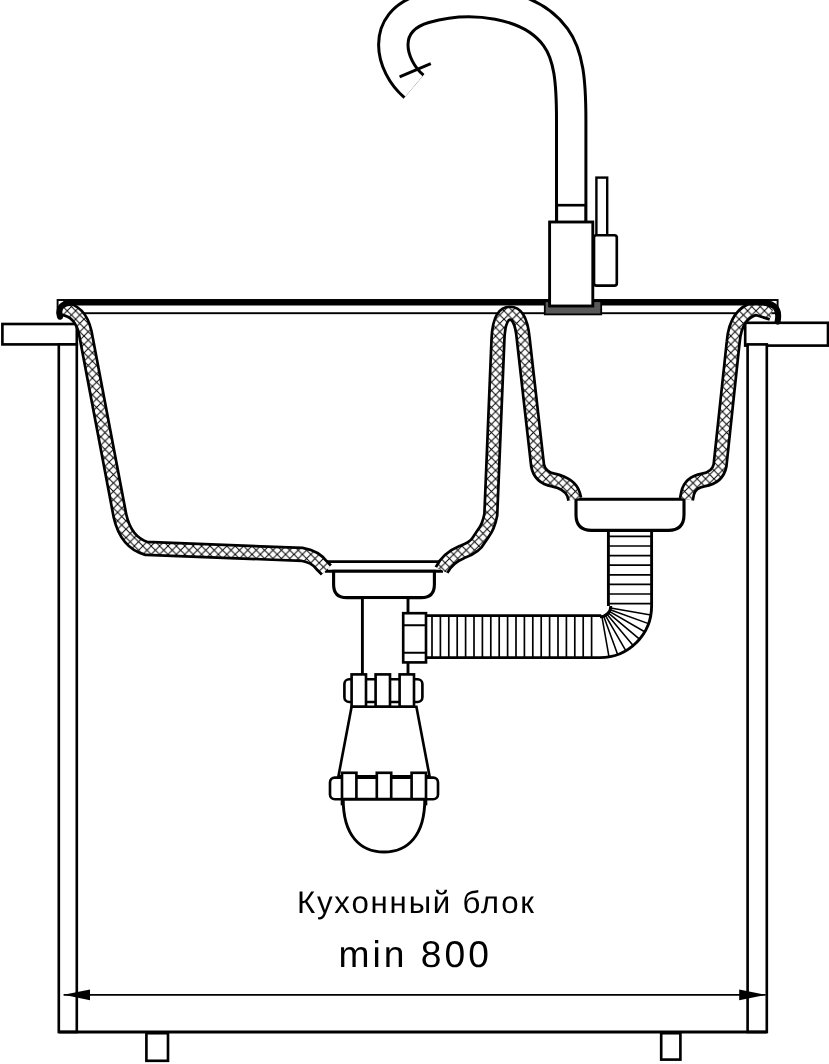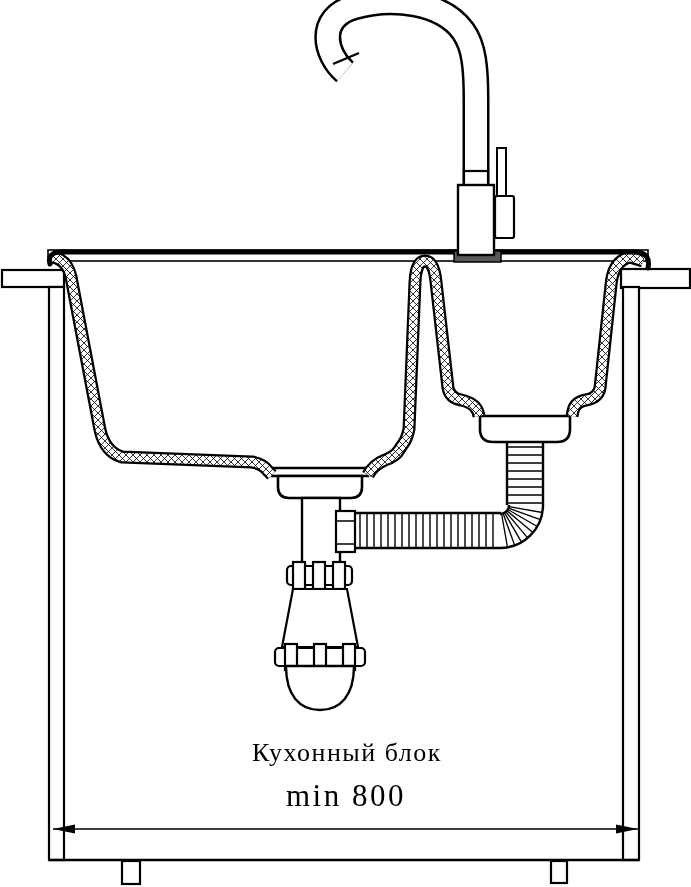--- a/index.html
+++ b/index.html
@@ -1,18 +1,18 @@
 <!DOCTYPE html>
 <html><head>
 <meta charset="utf-8">
 <style>
   html,body{margin:0;padding:0;background:#ffffff;}
   .stage{
     width:691px;height:887px;position:relative;background:#ffffff;
-    font-family:Liberation Serif, serif;
+    font-family:Liberation Sans, sans-serif;
     overflow:hidden;
   }
   svg{display:block}
   .cap1{font-size:26px;letter-spacing:1.5px;fill:#000;}
   .cap2{font-size:31px;letter-spacing:2.5px;fill:#000;}
 </style>
 </head>
 <body>
 
 <div class="stage">

